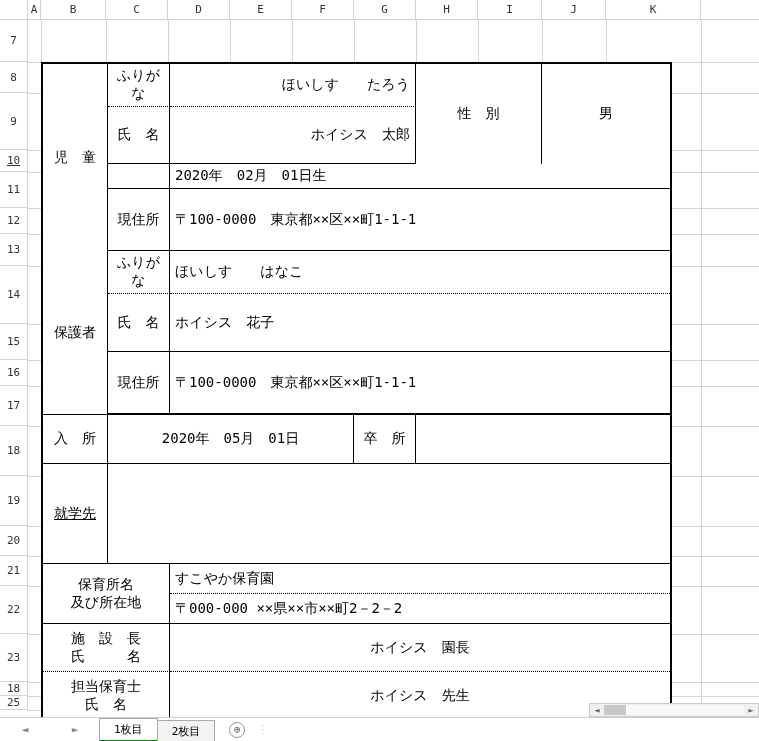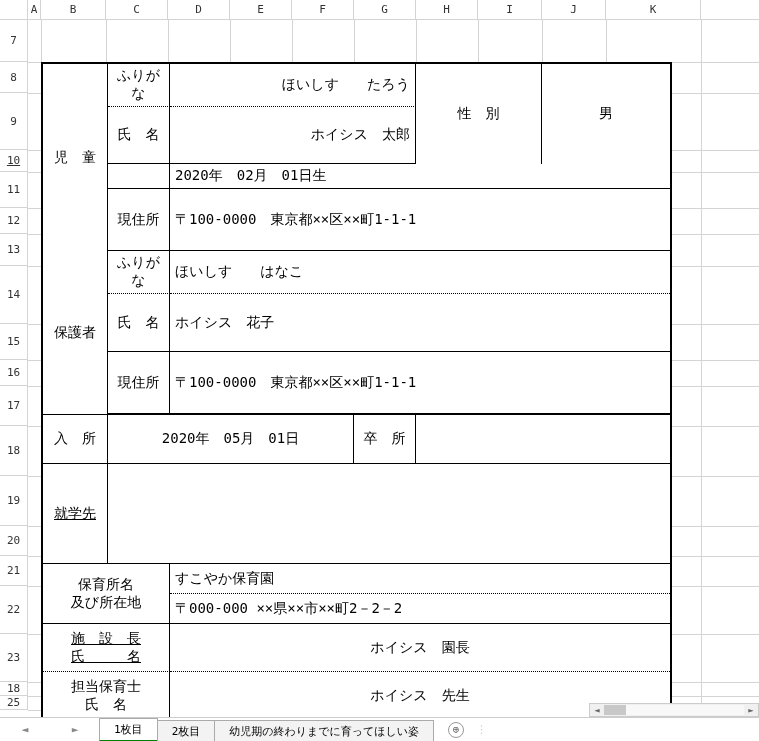--- a/index.html
+++ b/index.html
@@ -172,21 +172,21 @@
   <tr style="height:30px;">
     <td colspan="2" rowspan="2" class="br bb center" style="white-space:pre-line;">保育所名
 及び所在地</td>
     <td colspan="6" class="bb-d">すこやか保育園</td>
   </tr>
   <tr style="height:30px;">
     <td colspan="6" class="bb">〒000-000 ××県××市××町2－2－2</td>
   </tr>
 
   <tr style="height:48px;">
-    <td colspan="2" class="br bb-d center" style="white-space:pre-line;text-decoration:underline;">施　設　長
+    <td colspan="2" class="br bb-d center" style="white-space:pre-line;">施　設　長
 氏　　　名</td>
     <td colspan="6" class="bb-d center">ホイシス　園長</td>
   </tr>
 
   <tr style="height:48px;">
     <td colspan="2" class="br center" style="white-space:pre-line;margin-left:15px;">担当保育士
 氏　名</td>
     <td colspan="6" class="center">ホイシス　先生</td>
   </tr>
 </tbody>
@@ -201,16 +201,15 @@
 </div>
 
 <div class="tabbar">
   <div class="tabnav">
     <span>◄</span>
     <span>►</span>
   </div>
   <div id="tabs-host" style="display: contents;"></div>
   <div class="tab active">1枚目</div>
     <div class="tab">2枚目</div>
-    <div class="tab">幼児期の終わりまでに育ってほしい姿</div>
     <div class="addtab">⊕</div>
   <span class="sep">⋮</span>
 </div>
 
 </body></html>

